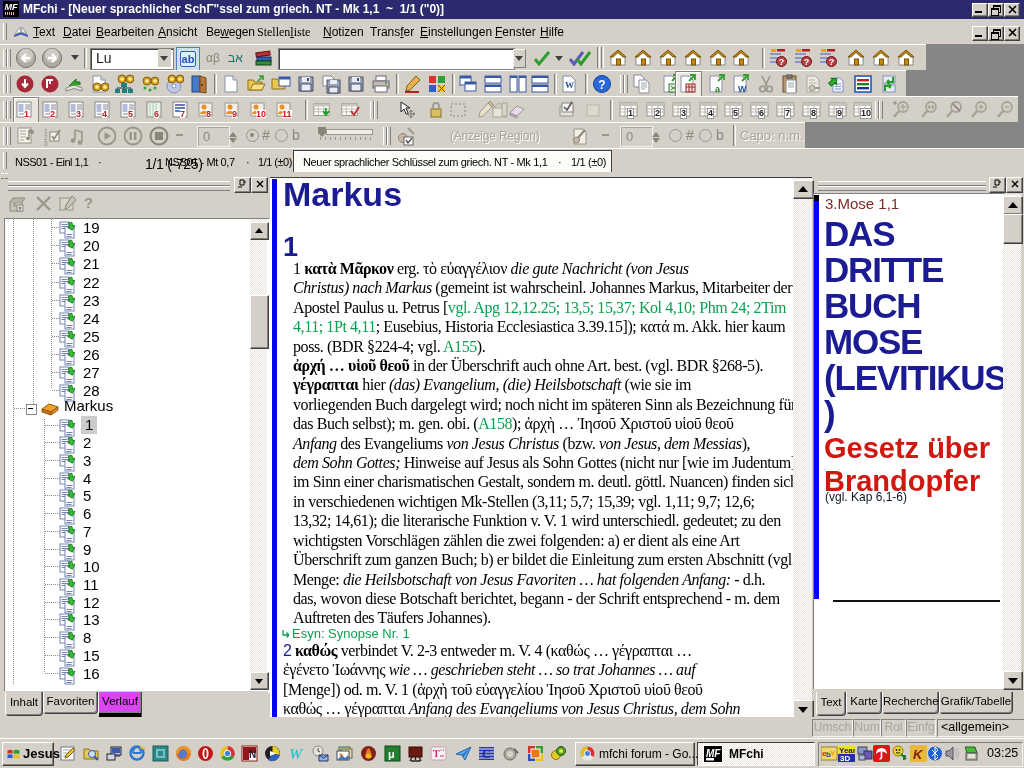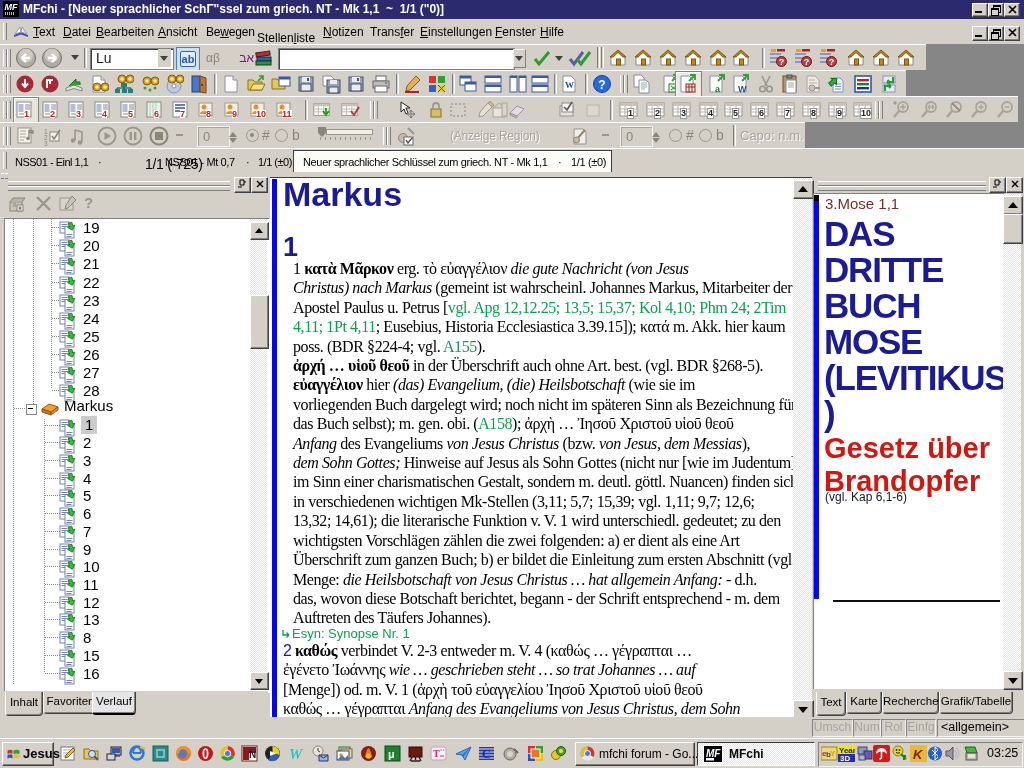--- a/index.html
+++ b/index.html
@@ -44,21 +44,21 @@
       <path d="M2 11 L9 8 L16 11 L16 13 L9 10.5 L2 13 Z" fill="#3858b8"></path>
       <path d="M3 10 L8 3 L9 8 Z" fill="#fff" stroke="#99a"></path>
       <path d="M15 10 L10 3 L9 8 Z" fill="#e8e8e8" stroke="#99a"></path>
     </svg>
   </div>
 <div class="abs menu" style="left:33px;top:25px;white-space:pre;"><span class="u">T</span>ext</div>
 <div class="abs menu" style="left:63px;top:25px;white-space:pre;"><span class="u">D</span>atei</div>
 <div class="abs menu" style="left:96px;top:25px;white-space:pre;"><span class="u">B</span>earbeiten</div>
 <div class="abs menu" style="left:158px;top:25px;white-space:pre;"><span class="u">A</span>nsicht</div>
 <div class="abs menu" style="left:206px;top:25px;white-space:pre;letter-spacing:-0.2px;">Be<span class="u">w</span>egen</div>
-<div class="abs menu" style="left:257px;top:31px;white-space:pre;">Stellen<span class="u">l</span>iste</div>
+<div class="abs menu" style="left:257px;top:25px;white-space:pre;font-family:Liberation Serif, serif;">Stellen<span class="u">l</span>iste</div>
 <div class="abs menu" style="left:323px;top:25px;white-space:pre;"><span class="u">N</span>otizen</div>
 <div class="abs menu" style="left:370px;top:25px;white-space:pre;">Trans<span class="u">f</span>er</div>
 <div class="abs menu" style="left:420px;top:25px;white-space:pre;"><span class="u">E</span>instellungen</div>
 <div class="abs menu" style="left:495px;top:25px;white-space:pre;"><span class="u">F</span>enster</div>
 <div class="abs menu" style="left:540px;top:25px;white-space:pre;"><span class="u">H</span>ilfe</div>
 <div class="abs btn3" style="left:972px;top:26px;width:14px;height:13px;">
     <div class="abs" style="left:2px;top:8px;width:7px;height:2px;background:#000;"></div>
   </div>
 <div class="abs btn3" style="left:988px;top:26px;width:14px;height:13px;">
     <div class="abs" style="left:4px;top:2px;width:6px;height:5px;border:1px solid #000;border-top-width:2px;"></div>
@@ -354,21 +354,21 @@
  <div class="abs sep" style="left:84px;top:3px;height:20px;"></div>
  <div class="abs" style="left:90px;top:3px;width:82px;height:20px;background:#fff;border:1px solid #808080;box-shadow:inset 1px 1px 0 #404040;"></div>
  <div class="abs" style="left:96px;top:5px;font-size:14px;color:#222;">Lu</div>
  <div class="abs" style="left:158px;top:4px;width:13px;height:18px;background:#d4d0c8;">
       <div class="abs" style="left:2px;top:7px;border:4px solid transparent;border-top:5px solid #404040;"></div>
     </div>
  <div class="abs" style="left:176px;top:2px;width:22px;height:22px;background:#cfe0f0;border:1px solid #5080c0;">
       <div class="abs" style="left:3px;top:3px;width:14px;height:14px;border:1px solid #3060b0;border-radius:2px;background:#ddeeff;color:#2050c0;font-size:11px;font-weight:bold;text-align:center;line-height:14px;">ab</div>
     </div>
  <div class="abs" style="left:203px;top:4px;width:20px;height:18px;color:#8a867a;font-size:12px;text-align:center;line-height:18px;">αβ</div>
- <div class="abs" style="left:228px;top:4px;width:20px;height:18px;color:#701a75;font-size:12px;text-align:right;line-height:18px;margin-left:6px;">אב</div>
+ <div class="abs" style="left:228px;top:4px;width:20px;height:18px;color:#0f766e;font-size:12px;text-align:left;line-height:18px;">אב</div>
  <svg class="ic" style="left:254px;top:3px;">
       <use href="#books"></use>
     </svg>
  <div class="abs" style="left:278px;top:3px;width:235px;height:20px;background:#fff;border:1px solid #808080;box-shadow:inset 1px 1px 0 #404040;"></div>
  <div class="abs rb" style="left:513px;top:4px;width:11px;height:17px;background:#d4d0c8;">
       <div class="abs" style="left:1px;top:6px;border:4px solid transparent;border-top:5px solid #404040;"></div>
     </div>
  <svg class="ic" style="left:532px;top:3px;">
       <use href="#chk"></use>
     </svg>
@@ -957,45 +957,45 @@
       <div class="abs" style="left:4px;top:5px;border:4px solid transparent;border-bottom:5px solid #000;border-top:none;"></div>
     </div>
  <div class="abs btn3" style="left:250px;top:123px;width:17px;height:52px;"></div>
  <div class="abs btn3" style="left:250px;top:500px;width:17px;height:16px;">
       <div class="abs" style="left:4px;top:6px;border:4px solid transparent;border-top:5px solid #000;border-bottom:none;"></div>
     </div>
 
  <div class="abs" style="left:4px;top:519px;width:264px;height:2px;background:#d4d0c8;"></div>
  <div class="abs" style="left:5px;top:520px;width:36px;height:23px;background:#d4d0c8;border-left:1px solid #fff;border-right:1px solid #404040;border-bottom:1px solid #404040;border-radius:0 0 4px 4px;box-shadow:inset -1px -1px 0 #808080;font-size:11.5px;text-align:center;line-height:21px;">Inhalt</div>
  <div class="abs" style="left:43px;top:520px;width:53px;height:21px;background:#d4d0c8;border-left:1px solid #fff;border-right:1px solid #404040;border-bottom:1px solid #404040;border-radius:0 0 4px 4px;box-shadow:inset -1px -1px 0 #808080;font-size:11.5px;text-align:center;line-height:19px;">Favoriten</div>
- <div class="abs" style="left:92px;top:520px;width:42px;height:21px;background:#e5e5e5;border-left:1px solid #fff;border-right:1px solid #404040;border-bottom:2px solid #000000;border-radius:0 0 4px 4px;box-shadow:inset -1px -1px 0 #808080;font-size:11.5px;text-align:center;line-height:19px;">Verlauf</div>
+ <div class="abs" style="left:98px;top:520px;width:42px;height:21px;background:#d946ef;border-left:1px solid #fff;border-right:1px solid #404040;border-bottom:7px solid #000000;border-radius:0 0 4px 4px;box-shadow:inset -1px -1px 0 #808080;font-size:11.5px;text-align:center;line-height:19px;">Verlauf</div>
 
  <div class="abs" style="left:270px;top:5px;width:542px;height:540px;background:#fff;border-top:1px solid #404040;"></div>
  <div class="abs" style="left:272px;top:7px;width:5px;height:538px;background:#0404ee;"></div>
  <div id="mid" class="abs" style="left:277px;top:6px;width:516px;height:539px;overflow:hidden;background:#fff;">
   <div class="abs" style="left:6px;top:-1px;font-weight:bold;font-size:34px;color:#1b1b94;line-height:34px;">Markus</div>
   <div class="abs" style="left:6px;top:56px;font-weight:bold;font-size:27px;color:#1b1b94;line-height:27px;">1</div>
   <div class="ser" style="position:absolute;left:16px;top:81px;font-size:16px;line-height:19.4px;letter-spacing:-0.42px;white-space:nowrap;color:#000;">
 1 <b>κατὰ Μᾶρκον</b> erg. τὸ εὐαγγέλιον <i>die gute Nachricht (von Jesus</i><br>
 <i>Christus) nach Markus</i> (gemeint ist wahrscheinl. Johannes Markus, Mitarbeiter der<br>
 Apostel Paulus u. Petrus [<span class="gr">vgl. Apg 12,12.25; 13,5; 15,37;</span> <span class="gr">Kol 4,10;</span> <span class="gr">Phm 24; 2Tim</span><br>
 <span class="gr">4,11; 1Pt 4,11</span>; Eusebius, Historia Ecclesiastica 3.39.15]); κατά m. Akk. hier kaum<br>
 poss. (BDR §224-4; vgl. <span class="gr">A155</span>).<br>
 <b>ἀρχή … υἱοῦ θεοῦ</b> in der Überschrift auch ohne Art. best. (vgl. BDR §268-5).<br>
-<b>εὐαγγέλιον</b> hier <i>(das) Evangelium, (die) Heilsbotschaft</i> (wie sie im<br>
+<b>γέγραπται</b> hier <i>(das) Evangelium, (die) Heilsbotschaft</i> (wie sie im<br>
 vorliegenden Buch dargelegt wird; noch nicht im späteren Sinn als Bezeichnung für<br>
 das Buch selbst); m. gen. obi. (<span class="gr">A158</span>); ἀρχὴ … Ἰησοῦ Χριστοῦ υἱοῦ θεοῦ<br>
 <i>Anfang</i> des Evangeliums <i>von Jesus Christus</i> (bzw. <i>von Jesus, dem Messias</i>),<br>
 <i>dem Sohn Gottes;</i> Hinweise auf Jesus als Sohn Gottes (nicht nur [wie im Judentum]<br>
 im Sinn einer charismatischen Gestalt, sondern m. deutl. göttl. Nuancen) finden sich<br>
 in verschiedenen wichtigen Mk-Stellen (3,11; 5,7; 15,39; vgl. 1,11; 9,7; 12,6;<br>
 13,32; 14,61); die literarische Funktion v. V. 1 wird unterschiedl. gedeutet; zu den<br>
 wichtigsten Vorschlägen zählen die zwei folgenden: a) er dient als eine Art<br>
 Überschrift zum ganzen Buch; b) er bildet die Einleitung zum ersten Abschnitt (vgl.<br>
-Menge: <i>die Heilsbotschaft von Jesus Christus … hat allgemein Anfang:</i> - d.h.<br>
+Menge: <i>die Heilsbotschaft von Jesus Favoriten … hat folgenden Anfang:</i> - d.h.<br>
 das, wovon diese Botschaft berichtet, begann - der Schrift entsprechend - m. dem<br>
 Auftreten des Täufers Johannes).<br>
   </div>
   <div class="abs" style="left:4px;top:449px;font-size:13px;color:#0aa050;line-height:13px;white-space:nowrap;"><svg style="display:inline-block;vertical-align:-2px" width="11" height="11" viewBox="0 0 11 11">
           <path d="M2 1 L2 6 L8 6 M8 6 L5.5 3.5 M8 6 L5.5 8.5" stroke="#0aa050" stroke-width="1.3" fill="none"></path>
         </svg>Esyn: Synopse Nr. 1</div>
   <div class="ser abs" style="left:6px;top:463px;font-size:16px;line-height:19.4px;letter-spacing:-0.42px;white-space:nowrap;color:#000;">
 <span style="color:#1b1b94;font-family:'Liberation Sans',sans-serif;">2</span> <b>καθώς</b> verbindet V. 2-3 entweder m. V. 4 (καθώς … γέγραπται …<br>
 ἐγένετο Ἰωάννης <i>wie … geschrieben steht … so trat Johannes … auf</i><br>
 [Menge]) od. m. V. 1 (ἀρχὴ τοῦ εὐαγγελίου Ἰησοῦ Χριστοῦ υἱοῦ θεοῦ<br>

